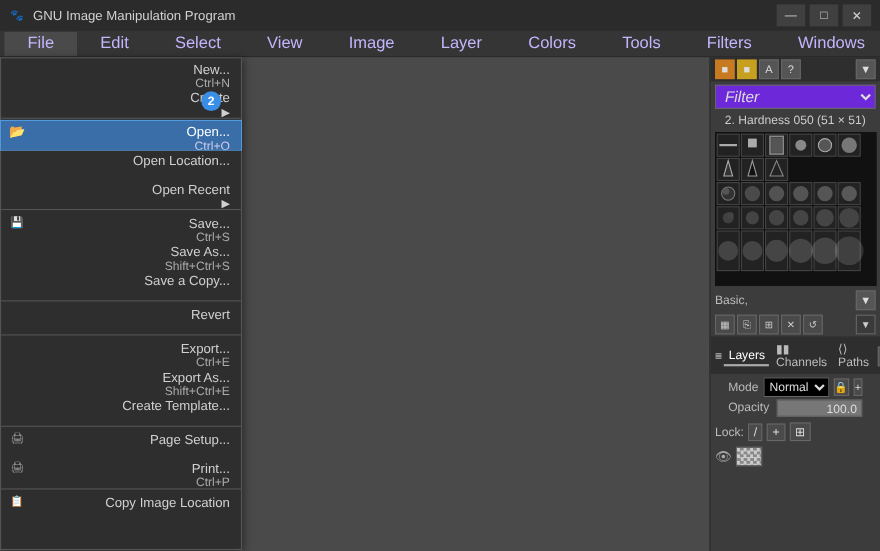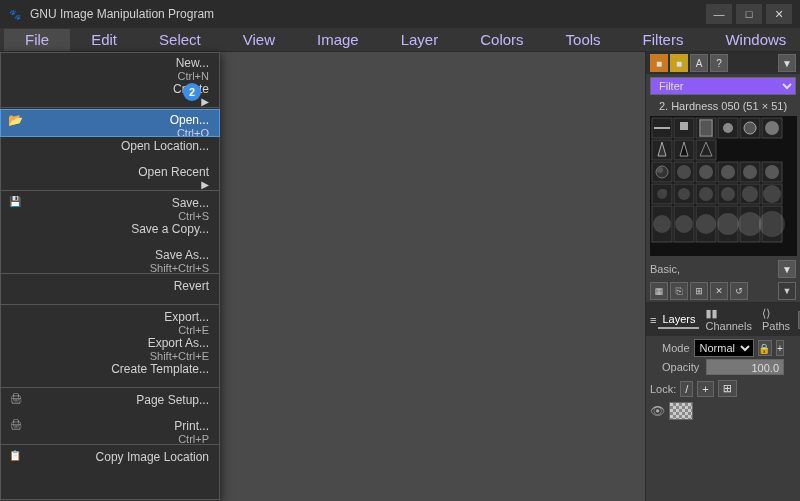--- a/index.html
+++ b/index.html
@@ -163,26 +163,27 @@
       font-size: 10px;
       color: #ddd;
       cursor: pointer;
     }
     #filter-row {
       padding: 3px 4px;
       display: flex;
       align-items: center;
     }
     #filter-dropdown {
-      background: #8b5cf6;
+      background: #6d28d9;
       border: 1px solid #666;
       color: #ddd;
-      font-size: 11px;
+      font-size: 14px;
       padding: 1px 4px;
       width: 100%;
+      font-style: italic;
     }
     #brush-name {
       font-size: 11px;
       color: #ccc;
       padding: 2px 4px;
       text-align: center;
     }
     #brush-grid {
       width: 147px;
       height: 140px;
@@ -418,26 +419,26 @@
   </div>
   <div class="menu-divider"></div>
 
   <div class="menu-entry">
     <span class="menu-entry-icon" style="font-size:10px;">💾</span>
     <span>Save...</span>
     <span class="shortcut">Ctrl+S</span>
   </div>
 
   <div class="menu-entry">
-    <span>Save a Copy...</span>
-  </div>
-
-  <div class="menu-entry">
     <span>Save As...</span>
     <span class="shortcut">Shift+Ctrl+S</span>
+  </div>
+
+  <div class="menu-entry">
+    <span>Save a Copy...</span>
   </div>
   <div class="menu-divider"></div>
 
   <div class="menu-entry">
     <span>Revert</span>
   </div>
   <div class="menu-divider"></div>
 
   <div class="menu-entry">
     <span>Export...</span>

